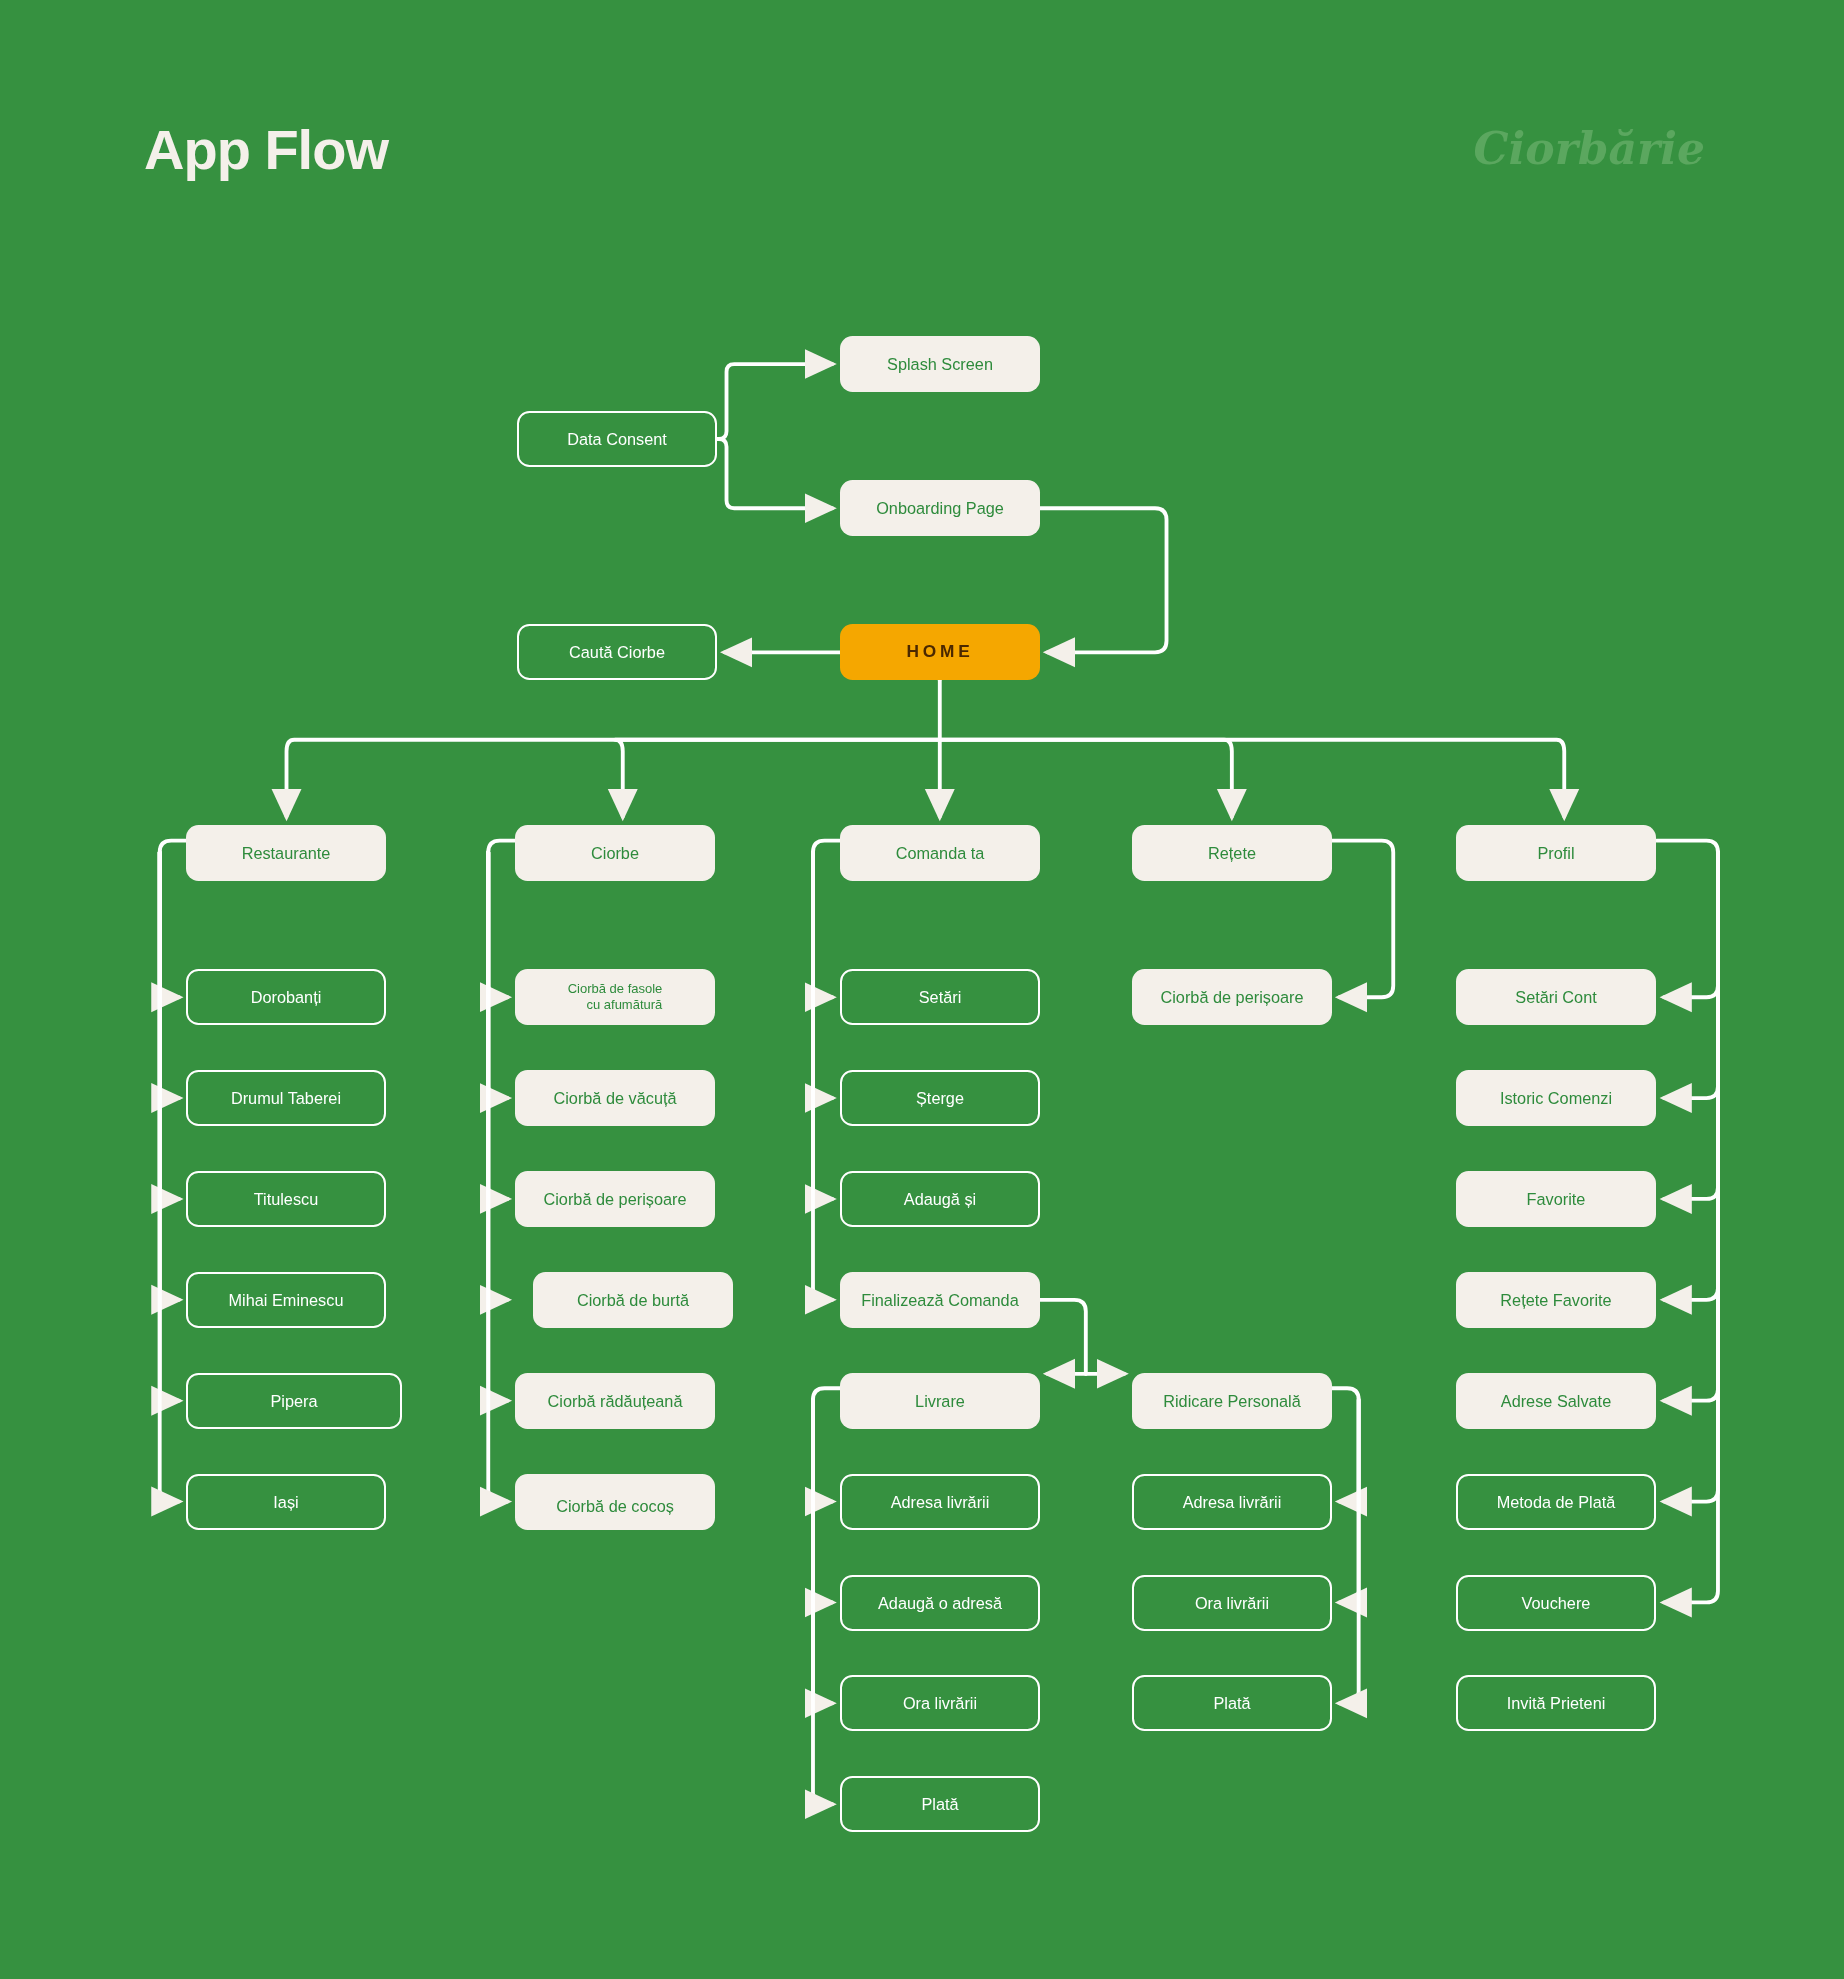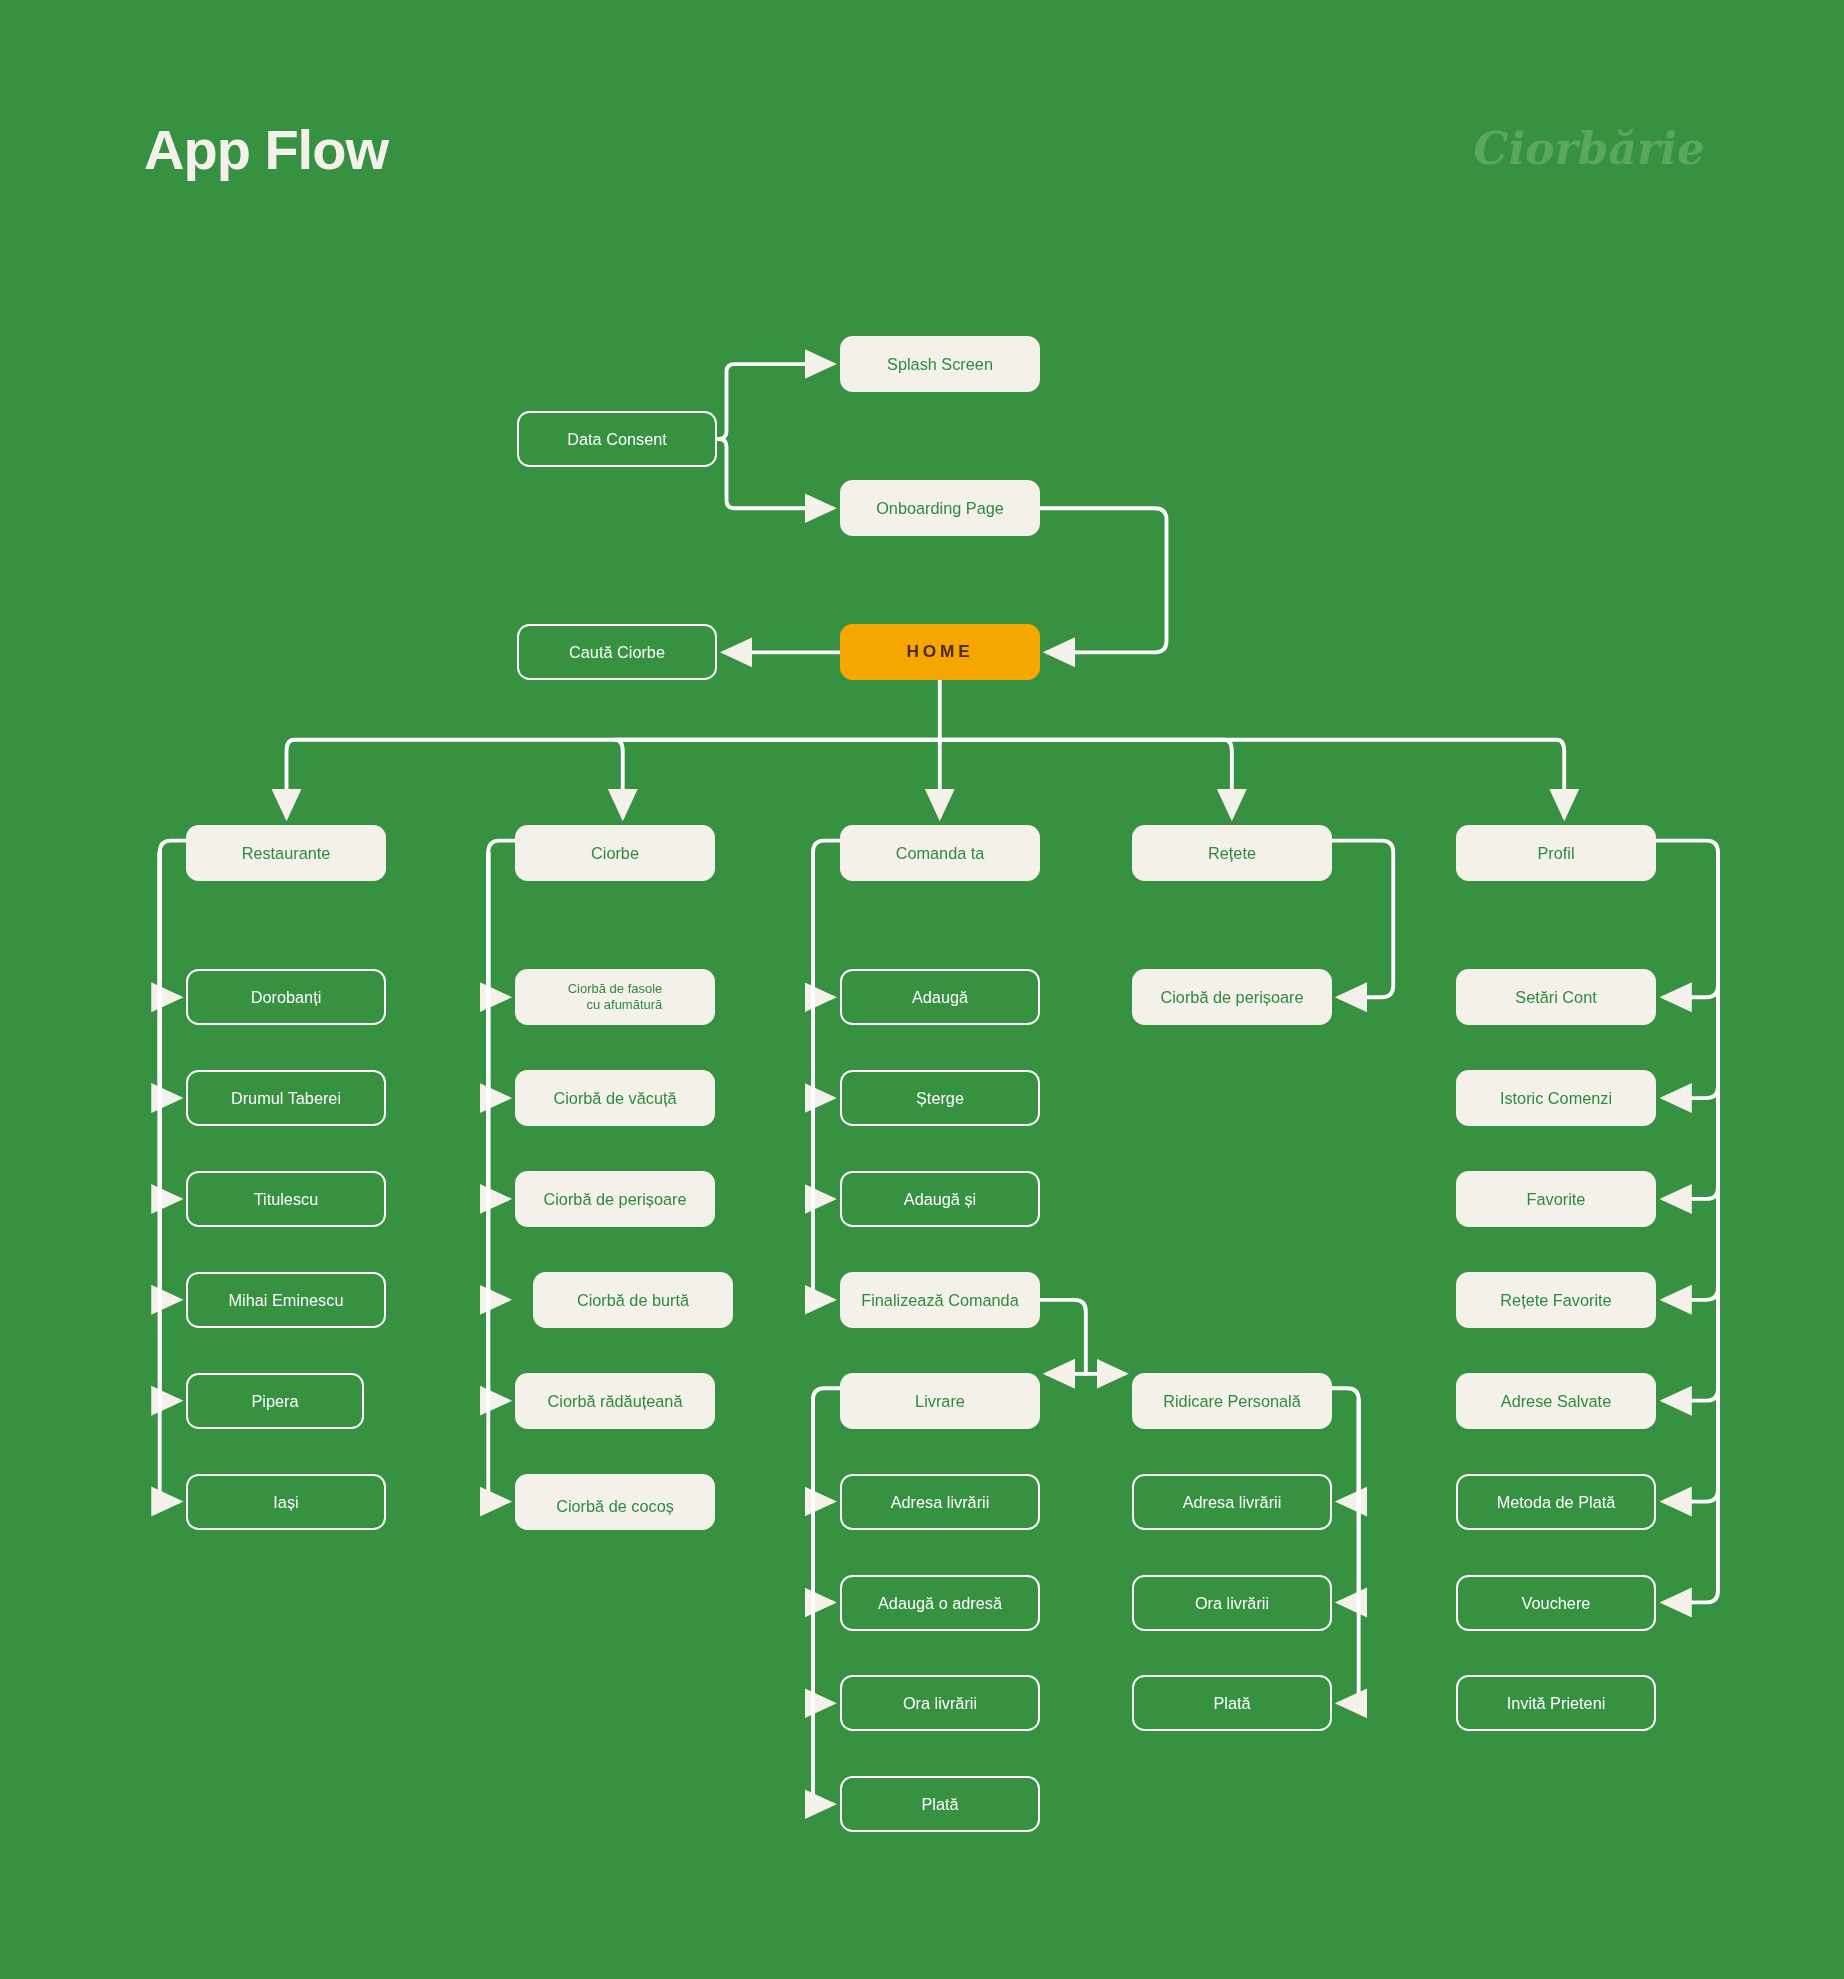--- a/index.html
+++ b/index.html
@@ -135,21 +135,21 @@
       </div>
       <div class="node outline" style="left: 186px; top: 1070px; width: 200px; height: 56px;">
         <span style="white-space: pre-line;">Drumul Taberei</span>
       </div>
       <div class="node outline" style="left: 186px; top: 1171px; width: 200px; height: 56px;">
         <span style="white-space: pre-line;">Titulescu</span>
       </div>
       <div class="node outline" style="left: 186px; top: 1272px; width: 200px; height: 56px;">
         <span style="white-space: pre-line;">Mihai Eminescu</span>
       </div>
-      <div class="node outline" style="left: 186px; top: 1373px; width: 178px; height: 56px;">
+      <div class="node outline" style="left: 186px; top: 1373px; width: 216px; height: 56px;">
         <span style="white-space: pre-line;">Pipera</span>
       </div>
       <div class="node outline" style="left: 186px; top: 1474px; width: 200px; height: 56px;">
         <span style="white-space: pre-line;">Iași</span>
       </div>
       <div class="node filled" style="left: 515px; top: 825px; width: 200px; height: 56px;">
         <span style="white-space: pre-line;">Ciorbe</span>
       </div>
       <div class="node filled two-line" style="left: 515px; top: 969px; width: 200px; height: 56px;">
         <span style="white-space: pre-line;">Ciorbă de fasole
@@ -167,21 +167,21 @@
       <div class="node filled" style="left: 515px; top: 1373px; width: 200px; height: 56px;">
         <span style="white-space: pre-line;">Ciorbă rădăuțeană</span>
       </div>
       <div class="node filled" style="left: 515px; top: 1474px; width: 200px; height: 56px;">
         <span style="white-space: pre-line; margin-top: 8px;">Ciorbă de cocoș</span>
       </div>
       <div class="node filled" style="left: 840px; top: 825px; width: 200px; height: 56px;">
         <span style="white-space: pre-line;">Comanda ta</span>
       </div>
       <div class="node outline" style="left: 840px; top: 969px; width: 200px; height: 56px;">
-        <span style="white-space: pre-line;">Adaugă</span>
+        <span style="white-space: pre-line;">Setări</span>
       </div>
       <div class="node outline" style="left: 840px; top: 1070px; width: 200px; height: 56px;">
         <span style="white-space: pre-line;">Șterge</span>
       </div>
       <div class="node outline" style="left: 840px; top: 1171px; width: 200px; height: 56px;">
         <span style="white-space: pre-line;">Adaugă și</span>
       </div>
       <div class="node filled" style="left: 840px; top: 1272px; width: 200px; height: 56px;">
         <span style="white-space: pre-line;">Finalizează Comanda</span>
       </div>

